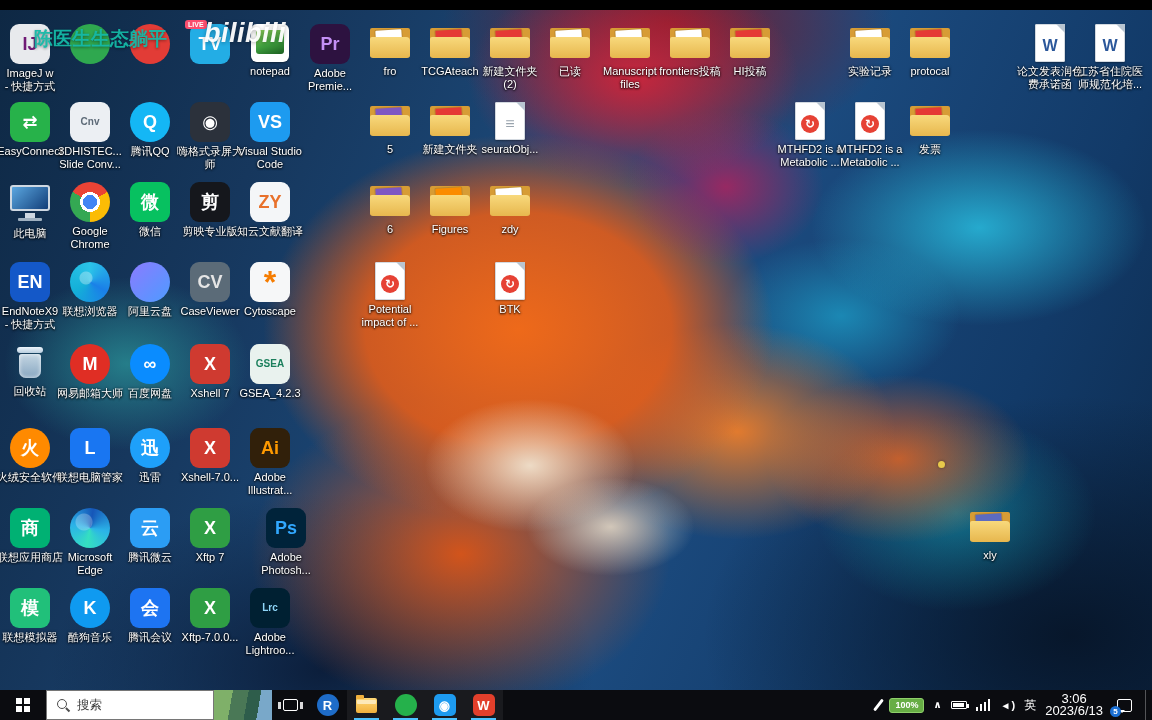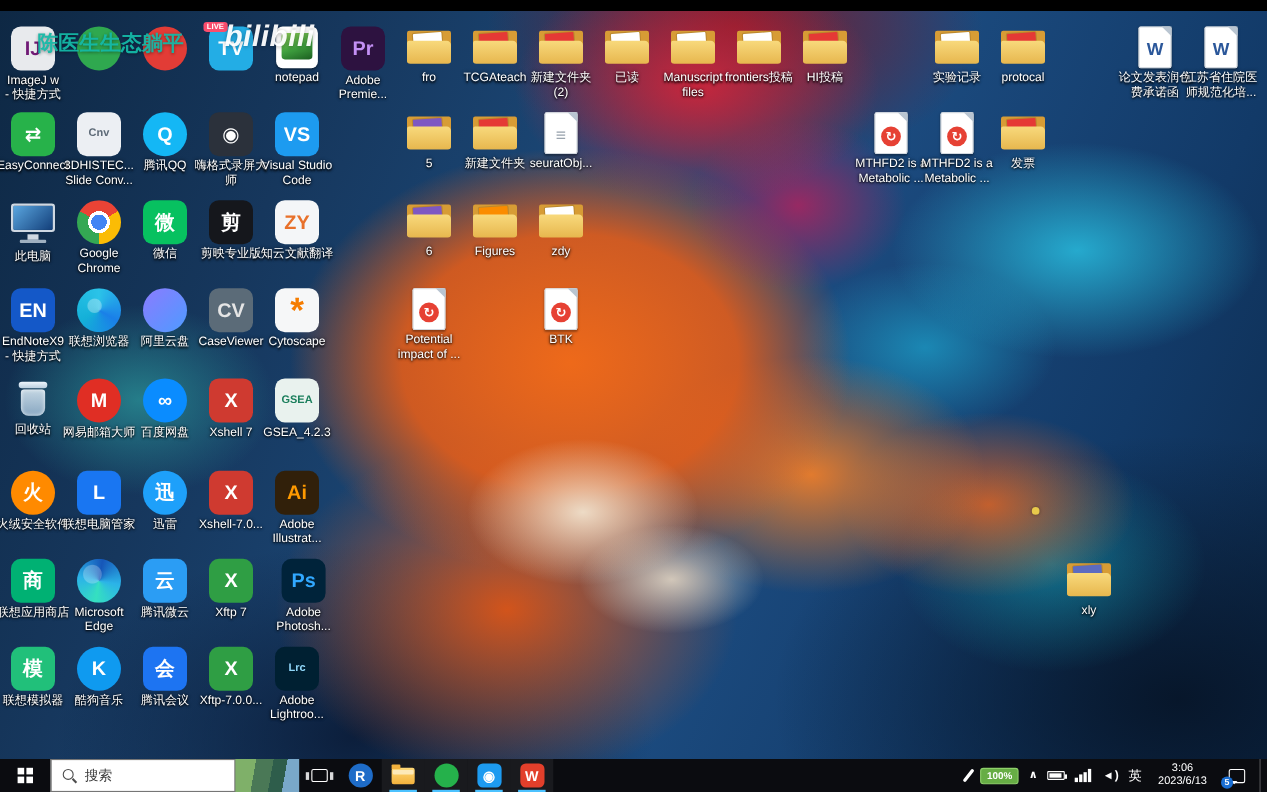--- a/index.html
+++ b/index.html
@@ -112,21 +112,21 @@
   .batt{position:relative;width:16px;height:8px;border:1px solid #fff;border-radius:1px;cursor:pointer}
   .batt::before{content:"";position:absolute;right:-3px;top:1.5px;width:2px;height:4px;background:#fff}
   .batt::after{content:"";position:absolute;left:1px;top:1px;bottom:1px;width:11px;background:#fff}
   .sig{display:flex;align-items:flex-end;height:12px;cursor:pointer}
   .sig i{display:block;width:2.5px;background:#fff;margin-right:1.5px}
   .sig i:nth-child(1){height:4px}.sig i:nth-child(2){height:7px}.sig i:nth-child(3){height:9.5px}.sig i:nth-child(4){height:12px}
   .vol{cursor:pointer;font-size:10px;color:#fff;line-height:1}
   .vol::before{content:"\25C4"}
   .vol::after{content:")";margin-left:1px;font-size:11px;font-weight:700}
   .lang{font-size:12px;color:#fff;cursor:pointer}
-  .clock{text-align:center;font-size:10px;line-height:12px;color:#fff;cursor:pointer;min-width:56px}
+  .clock{text-align:center;font-size:13px;line-height:12px;color:#fff;cursor:pointer;min-width:56px}
   .notifwrap{position:relative;width:24px;height:30px;display:flex;align-items:center;justify-content:center;cursor:pointer}
   .notif{position:relative;width:15px;height:13px;border:1.5px solid #fff;border-radius:2px;display:block}
   .notif::after{content:"";position:absolute;left:1px;bottom:-5px;border:3px solid rgba(0,0,0,0);border-top-color:#fff}
   .nbadge{position:absolute;left:-2px;bottom:3px;background:#1a6fd4;color:#fff;border-radius:50%;width:11px;height:11px;font-size:8px;line-height:11px;text-align:center;font-weight:700}
   .showdesk{width:5px;height:30px;border-left:1px solid rgba(255,255,255,.3);cursor:pointer}
 </style>
 </head>
 <body>
 
 <div id="stage">
@@ -614,21 +614,21 @@
     </div>
     <div class="dlabel">腾讯微云</div>
   </div>
       <div class="dicon" style="left: 182px; top: 498px;">
     <div class="gfx k-app" style="background: rgb(47, 158, 68);">
       <span class="glyph" style="color: rgb(255, 255, 255);">X</span>
 
     </div>
     <div class="dlabel">Xftp 7</div>
   </div>
-      <div class="dicon" style="left: 248px; top: 498px;">
+      <div class="dicon" style="left: 258px; top: 498px;">
     <div class="gfx k-app" style="background: rgb(0, 35, 58);">
       <span class="glyph" style="color: rgb(49, 168, 255);">Ps</span>
 
     </div>
     <div class="dlabel">Adobe
 Photosh...</div>
   </div>
       <div class="dicon" style="left: 962px; top: 498px;">
     <div class="gfx k-folder">
       <span class="glyph"></span>

